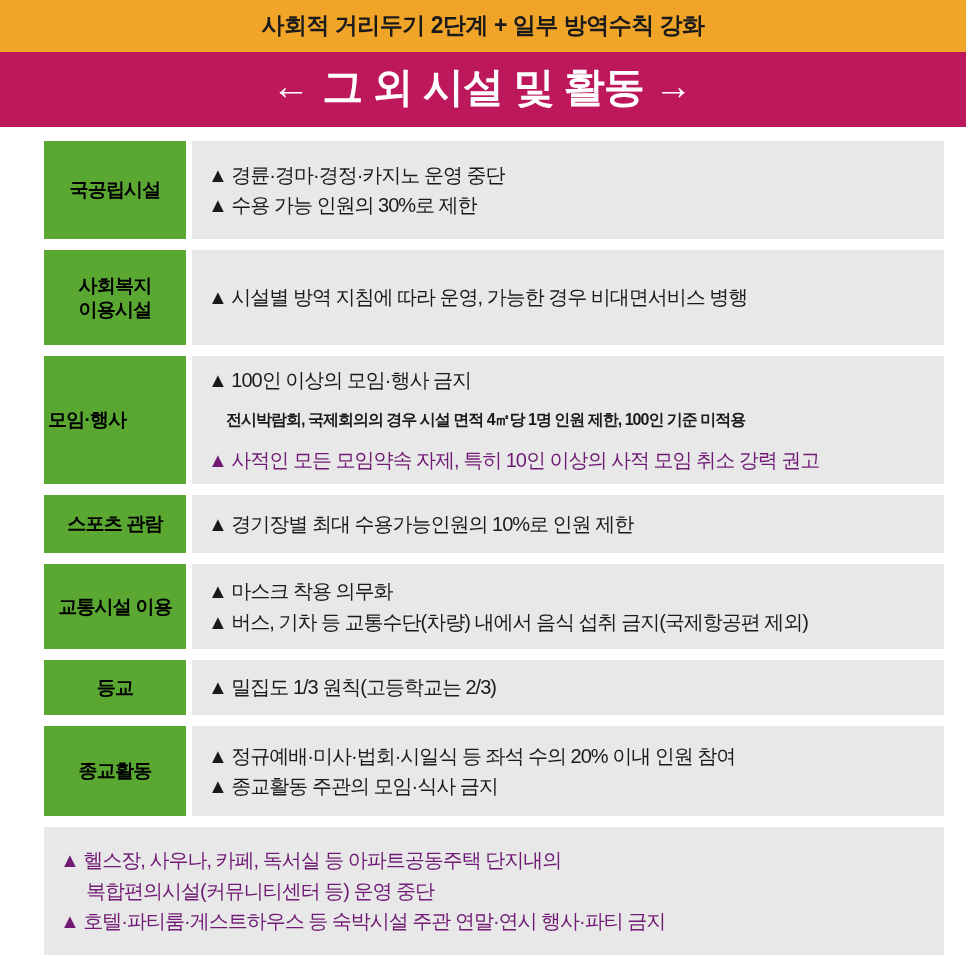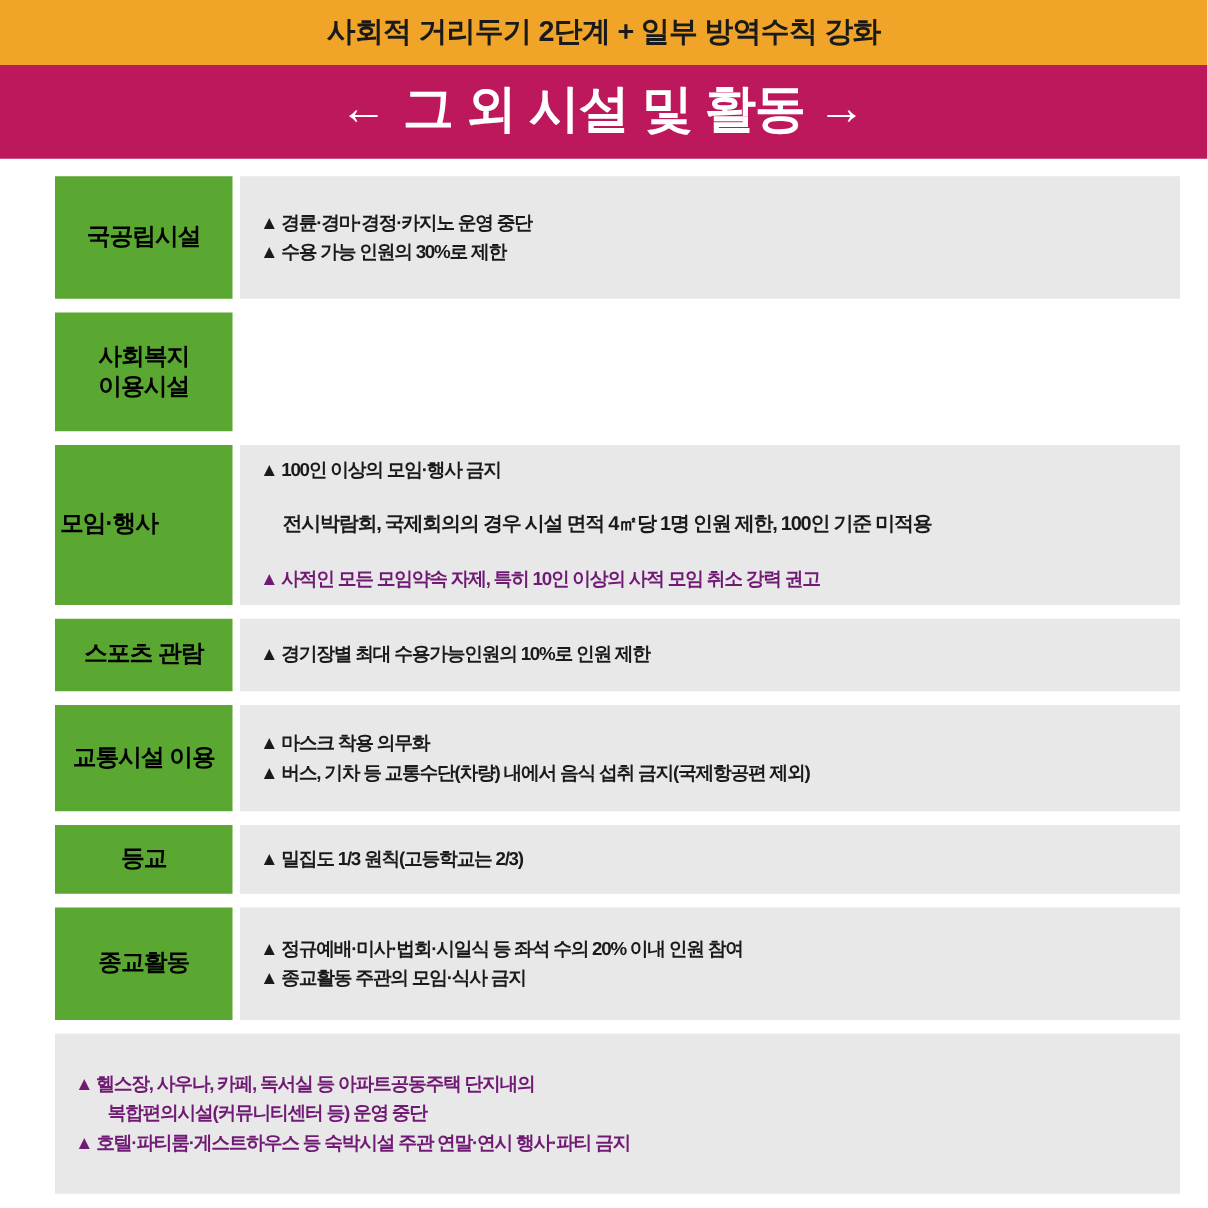--- a/index.html
+++ b/index.html
@@ -78,22 +78,22 @@
     flex: 1;
     background: #e8e8e8;
     box-sizing: border-box;
     padding: 10px 14px 10px 16px;
     display: flex;
     flex-direction: column;
     justify-content: center;
     gap: 2px;
   }
   .line {
-    font-size: 15px;
-    font-weight: bold;
+    font-size: 20px;
+    font-weight: normal;
     color: #1a1a1a;
     letter-spacing: -1px;
     line-height: 1.42;
   }
   .line.sub {
     font-size: 16px;
     font-weight: bold;
     letter-spacing: -1px;
     padding-left: 18px;
     line-height: 1.4;
@@ -133,20 +133,23 @@
       <div class="cat">국공립시설</div>
       <div class="content">
         <div class="line">▲ 경륜·경마·경정·카지노 운영 중단</div>
         <div class="line">▲ 수용 가능 인원의 30%로 제한</div>
       </div>
     </div>
 
     <div class="row r-bokji">
       <div class="cat" style="white-space:pre-line;">사회복지
 이용시설</div>
+      <div class="content">
+        <div class="line">▲ 시설별 방역 지침에 따라 운영, 가능한 경우 비대면서비스 병행</div>
+      </div>
     </div>
 
     <div class="row r-moim">
       <div class="cat">모임·행사</div>
       <div class="content">
         <div class="line">▲ 100인 이상의 모임·행사 금지</div>
         <div class="line sub">전시박람회, 국제회의의 경우 시설 면적 4㎡당 1명 인원 제한, 100인 기준 미적용</div>
         <div class="line blue">▲ 사적인 모든 모임약속 자제, 특히 10인 이상의 사적 모임 취소 강력 권고</div>
       </div>
     </div>

